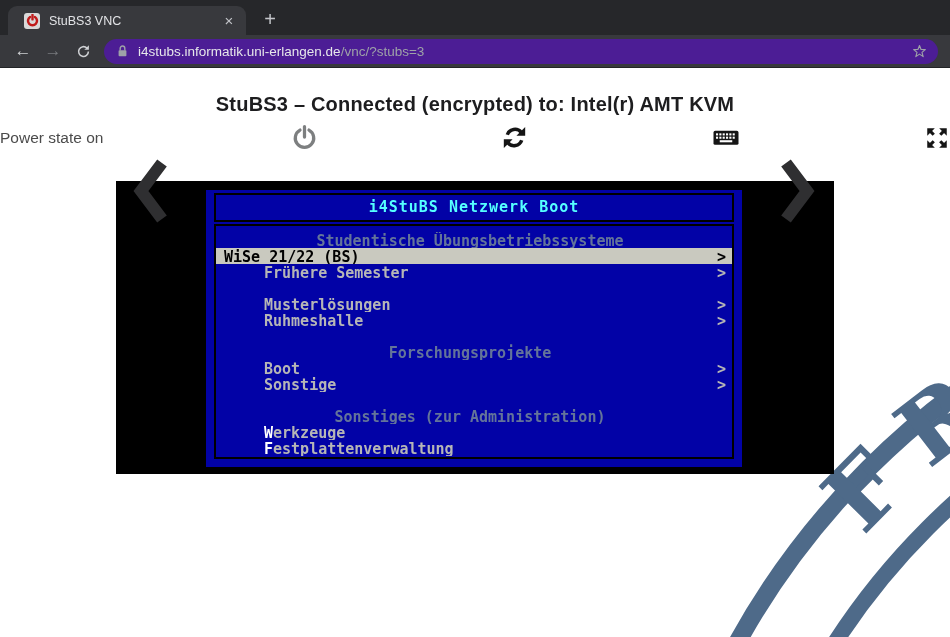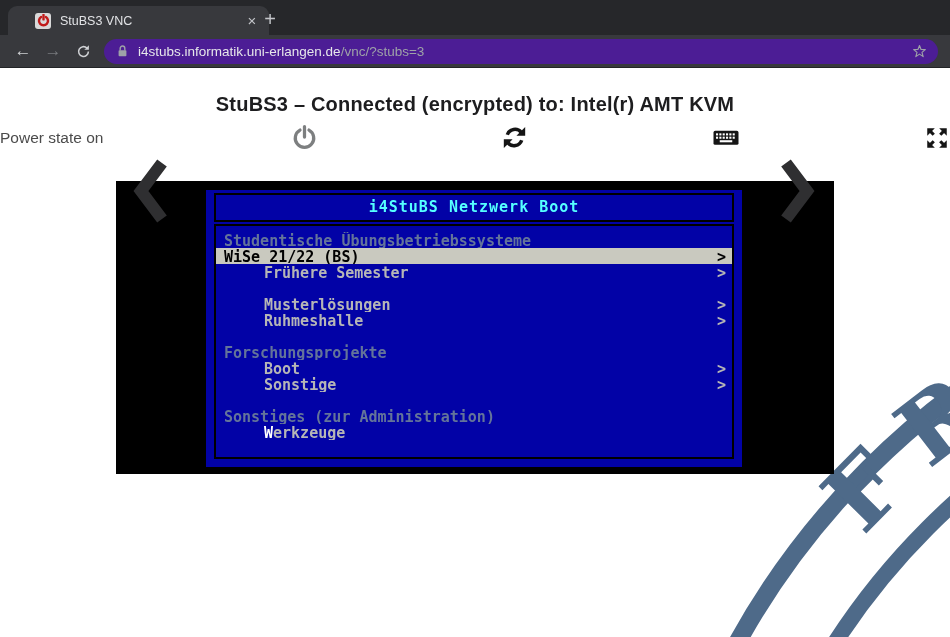--- a/index.html
+++ b/index.html
@@ -1,23 +1,23 @@
 <!DOCTYPE html>
 <html style="--menu-bg: #0202a6; --menu-title: #55ffff; --menu-header: #64749a; --menu-item: #b6b6b6; --menu-selected-bg: #c9c9bf; --seal: #4e6a89;"><head>
 <meta charset="utf-8">
 <style>
   * { margin:0; padding:0; box-sizing:border-box; }
   html,body { width:950px; height:637px; overflow:hidden; background:#fff;
               font-family:"Liberation Sans", sans-serif; }
 
   
   .tabstrip { position:relative; height:35px; background:#26272a; }
-  .tab { position:absolute; left:8px; top:6px; width:261px; height:29px;
+  .tab { position:absolute; left:8px; top:6px; width:238px; height:29px;
          background:#38393d; border-radius:9px 9px 0 0;
-         display:flex; align-items:center; padding:0 8px 0 27px; }
+         display:flex; align-items:center; padding:0 8px 0 16px; }
   .favicon { width:16px; height:16px; background:#d9d9d9; border-radius:3px;
              display:flex; align-items:center; justify-content:center; flex:0 0 auto; }
   .tab-title { flex:1; color:#e2e3e6; font-size:12.5px; margin-left:9px;
                white-space:nowrap; overflow:hidden; }
   .tab-close { color:#c3c5c9; font-size:15px; width:18px; text-align:center; cursor:default; }
   .newtab { position:absolute; left:256px; top:7px; width:28px; height:26px;
             color:#c3c5c9; font-size:20px; line-height:25px; text-align:center; }
 
   .toolbar { height:33px; background:#38393d; display:flex; align-items:center;
              padding:0 12px 0 12px; border-bottom:1px solid #222427; }
@@ -57,21 +57,21 @@
               border:2px solid #000; text-align:center;
               font:bold 15px "DejaVu Sans Mono", monospace; line-height:25px;
               color:var(--menu-title); letter-spacing:1px; }
   .menubox { position:absolute; left:8px; right:8px; top:34px; bottom:8px;
              border:2px solid #000; padding-top:6px; }
   .mrow { height:16px; line-height:16px; display:flex;
           font:bold 15px "DejaVu Sans Mono", monospace;
           padding:0 6px 0 8px; white-space:pre; }
   .mrow .lbl { flex:1; overflow:hidden; }
   .mrow.item     { color:var(--menu-item);margin-left:40px; }
-  .mrow.header   { color:var(--menu-header); }
+  .mrow.header   { color:var(--menu-header);text-align:center; }
   .mrow.selected { background:var(--menu-selected-bg); color:#000; }
   .mrow .arrow { width:10px; text-align:right; }
   .mrow.item .arrow { color:var(--menu-item); }
   .mrow.selected .arrow { color:#000; }
   .hot { color:#fff; }
 </style>
 </head>
 <body>
 
 <div class="tabstrip">
@@ -238,16 +238,17 @@
           <div class="mrow blank"></div>
           <div class="mrow item"><span class="lbl">Musterlösungen</span><span class="arrow">&gt;</span></div>
           <div class="mrow item"><span class="lbl">Ruhmeshalle</span><span class="arrow">&gt;</span></div>
           <div class="mrow blank"></div>
           <div class="mrow header"><span class="lbl">Forschungsprojekte</span><span class="arrow"></span></div>
           <div class="mrow item"><span class="lbl">Boot</span><span class="arrow">&gt;</span></div>
           <div class="mrow item"><span class="lbl">Sonstige</span><span class="arrow">&gt;</span></div>
           <div class="mrow blank"></div>
           <div class="mrow header"><span class="lbl">Sonstiges (zur Administration)</span><span class="arrow"></span></div>
           <div class="mrow item"><span class="lbl"><span class="hot">W</span>erkzeuge</span><span class="arrow"></span></div>
+          <div class="mrow item"><span class="lbl"><span class="hot">F</span>estplattenverwaltung</span><span class="arrow"></span></div>
         </div>
     </div>
   </div>
 </div>
 
 </body></html>

